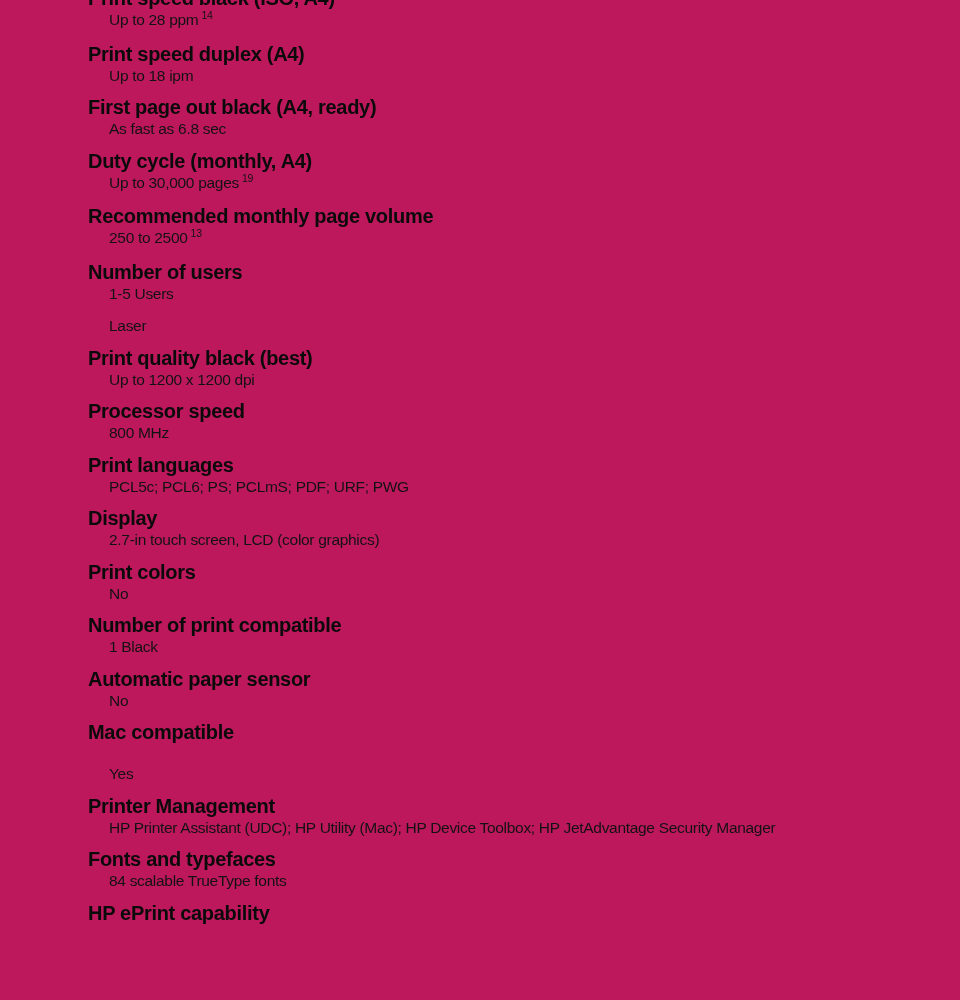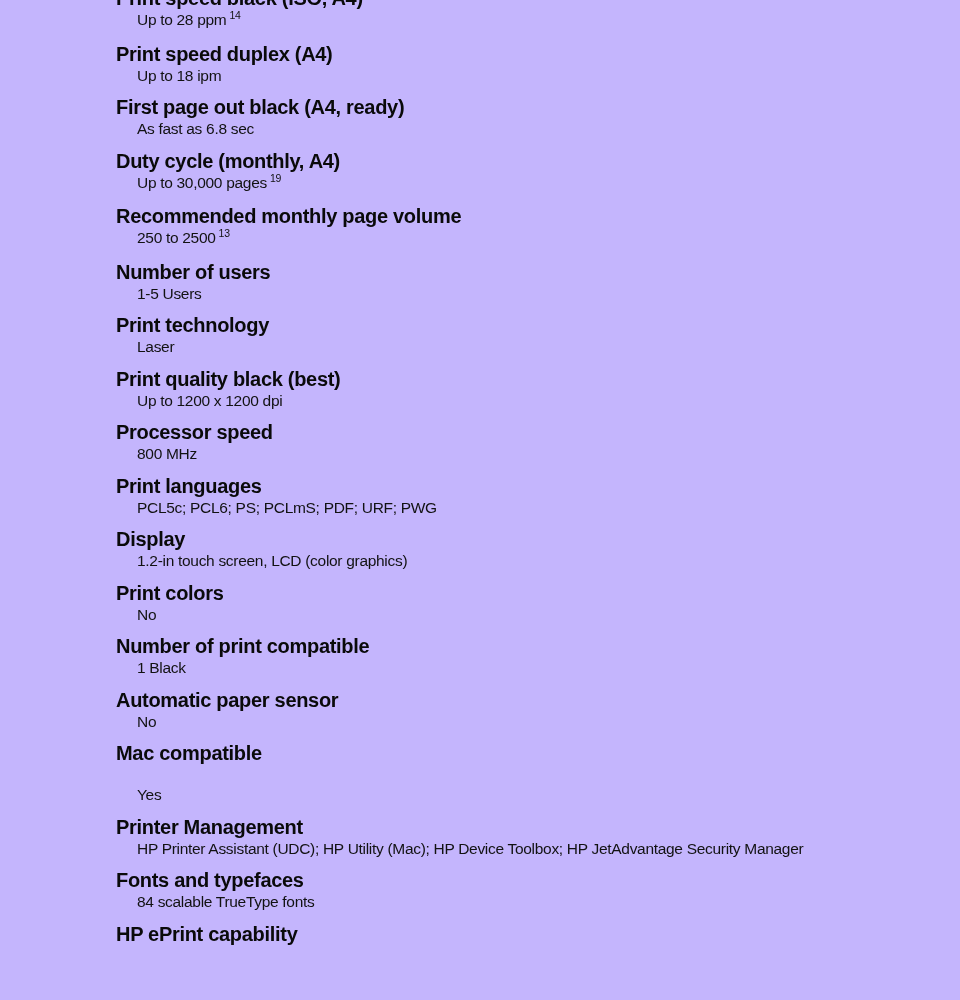--- a/index.html
+++ b/index.html
@@ -10,22 +10,21 @@
   }
   body {
     font-family: "Liberation Sans", sans-serif;
     color: #111111;
   }
   .page {
     position: absolute;
     top: 0; left: 0;
     width: 960px; height: 1000px;
     overflow: hidden;
-    background: #c4b5fd;
-    padding-left: 28px;
+    background: #be185d;
   }
   .spec-list {
     margin-top: -12px;
     padding-left: 88px;
     padding-right: 80px;
   }
   .spec-row {
     margin-bottom: 11.5px;
   }
   .spec-label {
@@ -84,42 +83,41 @@
     <div class="spec-label">Recommended monthly page volume</div>
     <div class="spec-value">250 to 2500<sup class="footnote-marker">13</sup></div>
   </div>
 
   <div class="spec-row">
     <div class="spec-label">Number of users</div>
     <div class="spec-value">1-5 Users</div>
   </div>
 
   <div class="spec-row">
-    <div class="spec-label">Print technology</div>
     <div class="spec-value">Laser</div>
   </div>
 
   <div class="spec-row">
     <div class="spec-label">Print quality black (best)</div>
     <div class="spec-value">Up to 1200 x 1200 dpi</div>
   </div>
 
   <div class="spec-row">
     <div class="spec-label">Processor speed</div>
     <div class="spec-value">800 MHz</div>
   </div>
 
   <div class="spec-row">
     <div class="spec-label">Print languages</div>
     <div class="spec-value">PCL5c; PCL6; PS; PCLmS; PDF; URF; PWG</div>
   </div>
 
   <div class="spec-row">
     <div class="spec-label">Display</div>
-    <div class="spec-value">1.2-in touch screen, LCD (color graphics)</div>
+    <div class="spec-value">2.7-in touch screen, LCD (color graphics)</div>
   </div>
 
   <div class="spec-row">
     <div class="spec-label">Print colors</div>
     <div class="spec-value">No</div>
   </div>
 
   <div class="spec-row">
     <div class="spec-label">Number of print compatible</div>
     <div class="spec-value">1 Black</div>

